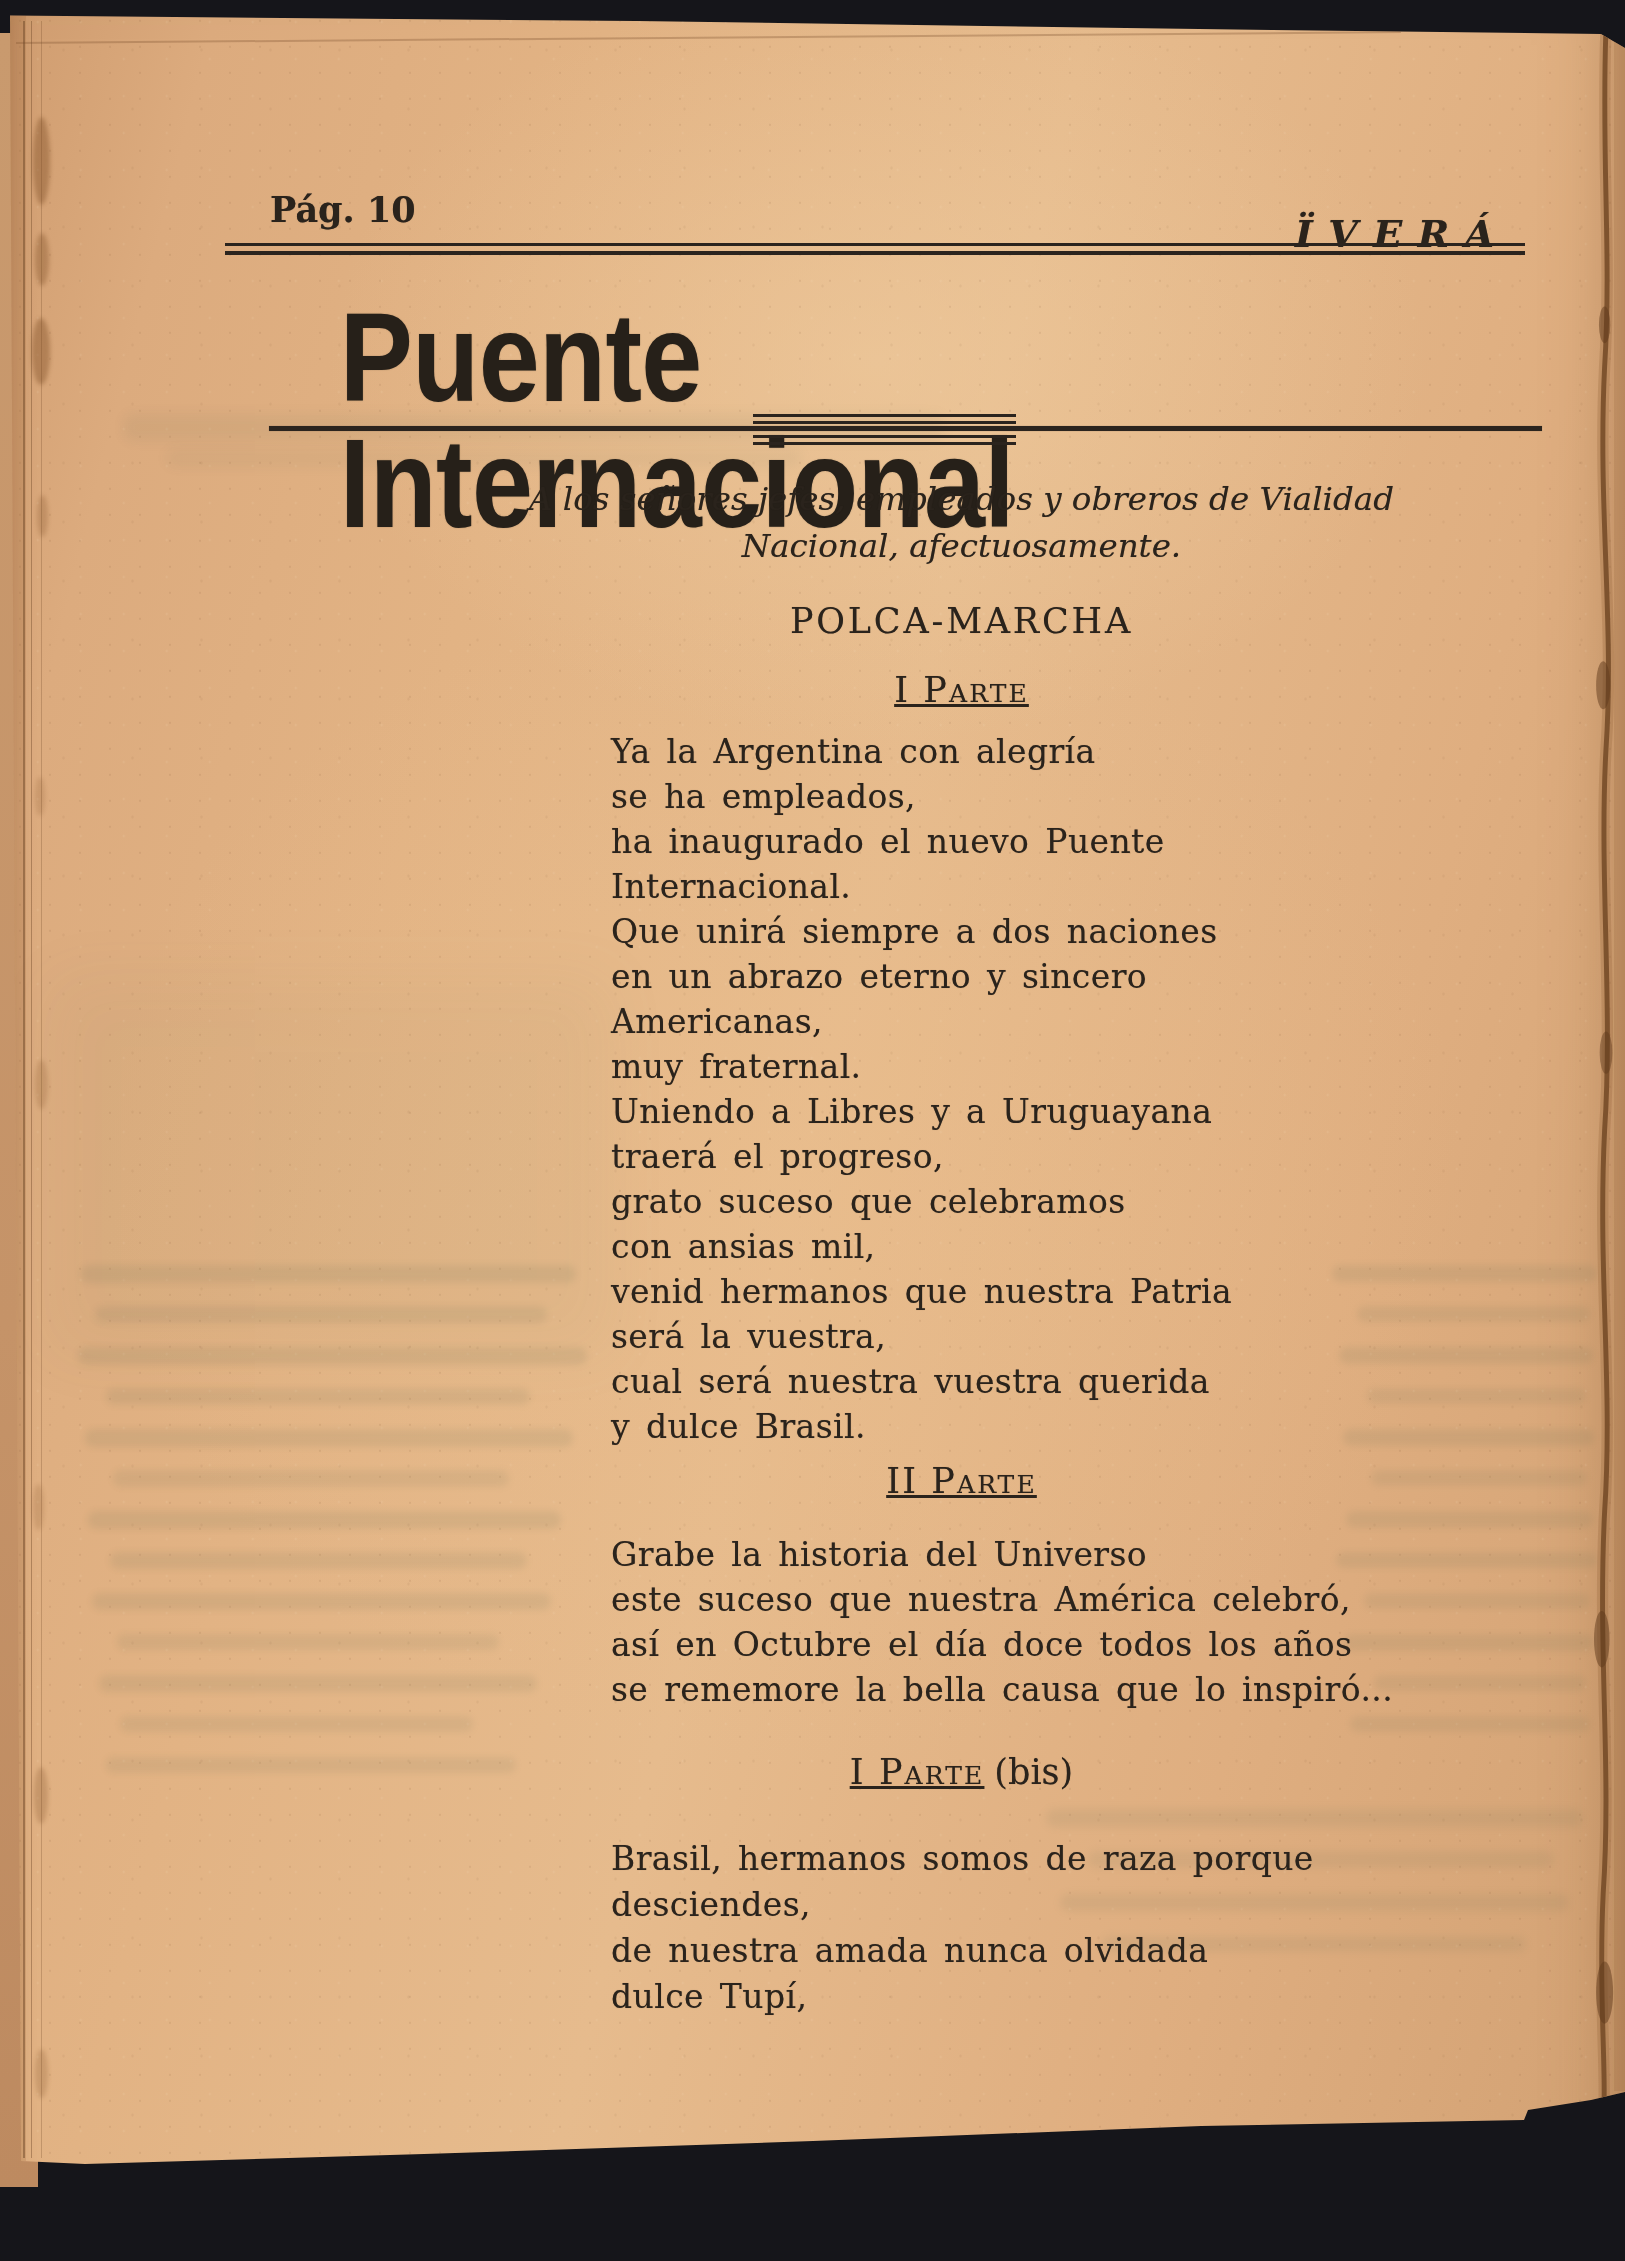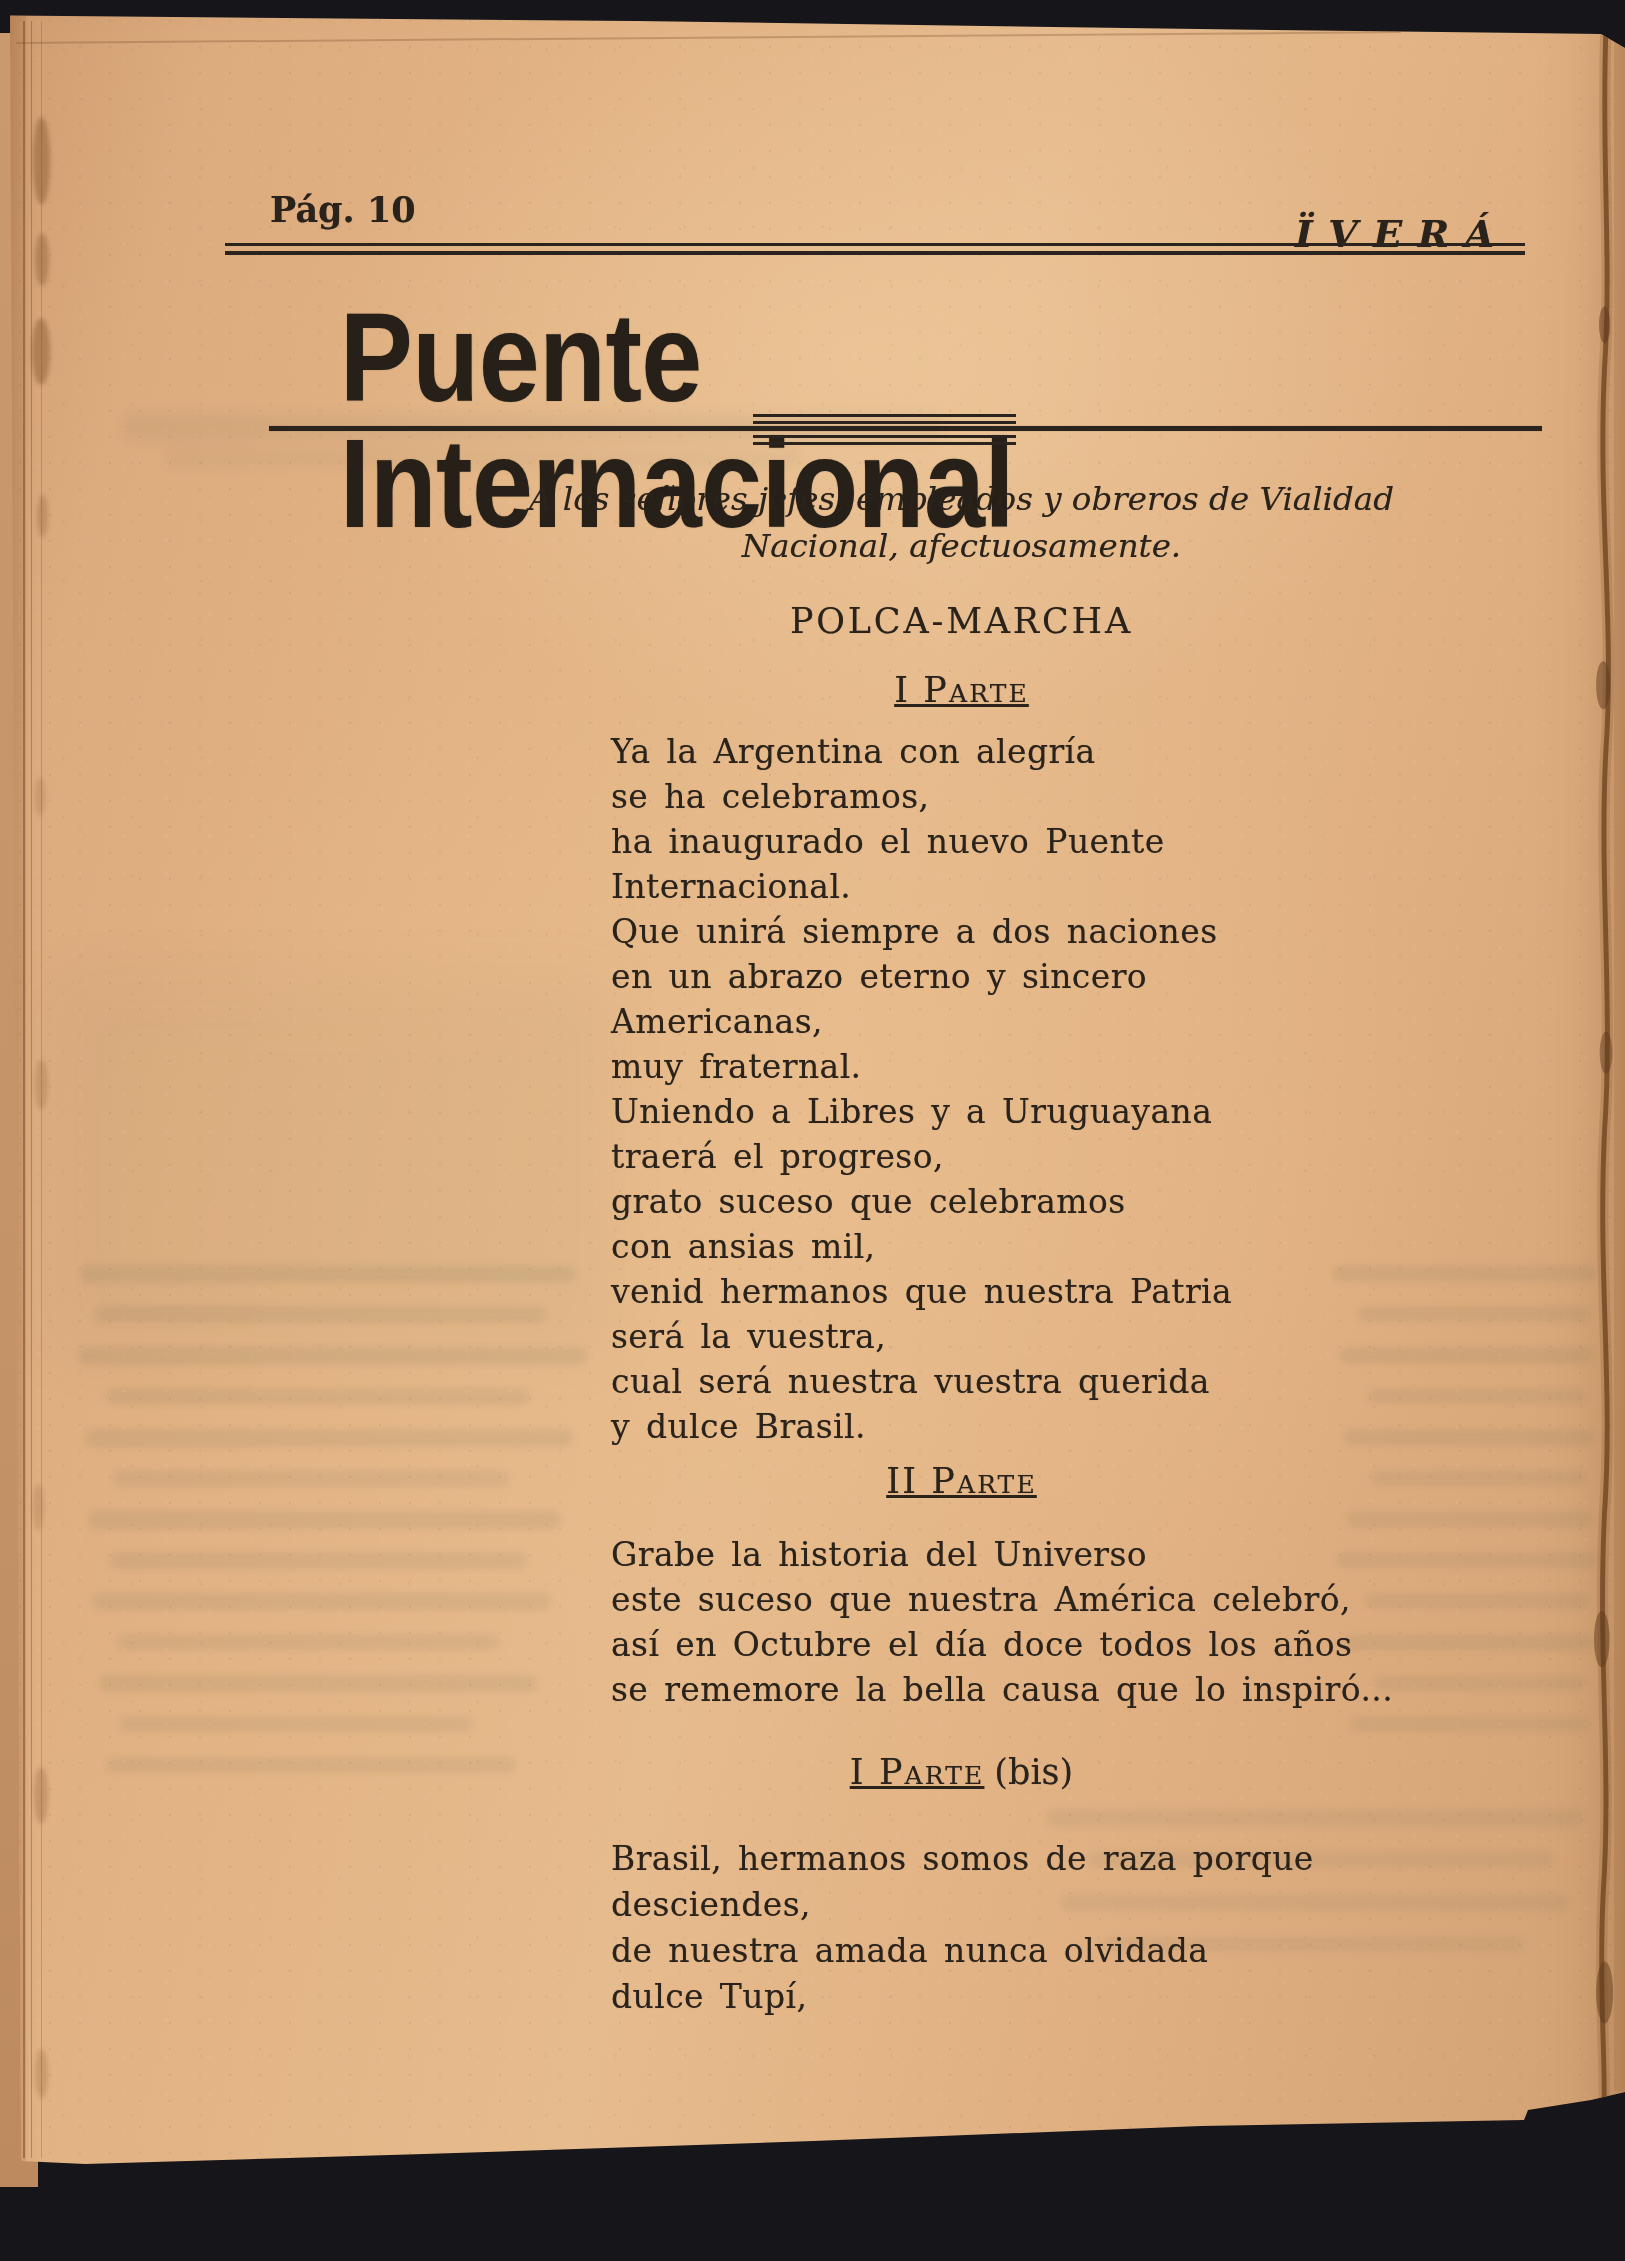--- a/index.html
+++ b/index.html
@@ -189,21 +189,21 @@
       <div>Nacional, afectuosamente.</div>
     </div>
 
     <div class="center-col genre">POLCA-MARCHA</div>
 
     <div class="center-col section-heading sh1">
       <span class="sc">I Parte</span>
     </div>
     <div class="stanza st1">
         <div class="poem-line">Ya la Argentina con alegría</div>
-        <div class="poem-line">se ha celebramos,</div>
+        <div class="poem-line">se ha empleados,</div>
         <div class="poem-line">ha inaugurado el nuevo Puente</div>
         <div class="poem-line">Internacional.</div>
         <div class="poem-line">Que unirá siempre a dos naciones</div>
         <div class="poem-line">en un abrazo eterno y sincero</div>
         <div class="poem-line">Americanas,</div>
         <div class="poem-line">muy fraternal.</div>
         <div class="poem-line">Uniendo a Libres y a Uruguayana</div>
         <div class="poem-line">traerá el progreso,</div>
         <div class="poem-line">grato suceso que celebramos</div>
         <div class="poem-line">con ansias mil,</div>

